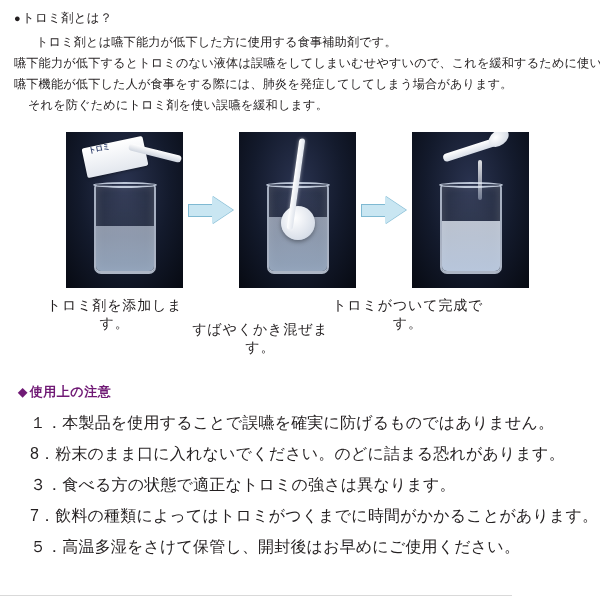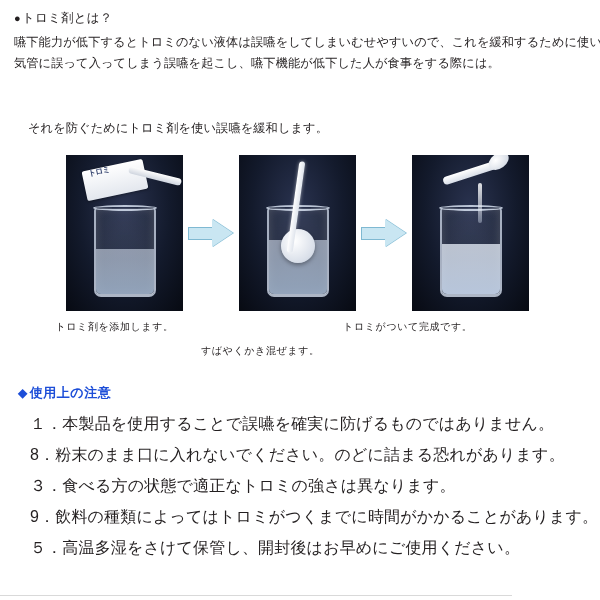--- a/index.html
+++ b/index.html
@@ -35,21 +35,21 @@
   }
   .intro {
     font-size: 12.2px;
     line-height: 1.72;
     letter-spacing: 0.01em;
     margin: 0 0 0 2px;
   }
   .intro div {
     white-space: nowrap;
   }
-  .indent1 { text-indent: 14px; margin-top: 44px; }
+  .indent1 { text-indent: 14px; }
   .indent2 { text-indent: 22px; }
 
   .usage-head {
     font-size: 12.5px;
     margin: 36px 0 0 2px;
     letter-spacing: 0.02em;
   }
 
   
   .strip {
@@ -229,37 +229,37 @@
     border-top: 14px solid transparent;
     border-bottom: 14px solid transparent;
     border-left: 21px solid #c9e6f2;
     filter: drop-shadow(1px 0 0 #7fb9d2);
   }
 
   .captions {
     display: flex;
     margin-top: 9px;
     padding-left: 28px;
-    font-size: 10px;
+    font-size: 14px;
     letter-spacing: 0.06em;
     font-family: Liberation Mono, monospace;
   }
   .captions span {
     display: block;
     text-align: center;
   }
   .cap1 { width: 176px; }
   .cap2 { width: 168px; margin-top: 24px; }
   .cap3 { width: 180px; }
 
   
   .notes-head {
     margin: 26px 0 0 6px;
     font-size: 13px;
-    color: #1d4ed8;
+    color: #701a75;
     font-weight: bold;
     letter-spacing: 0.04em;
   }
   .notes-head .diamond {
     font-size: 12px;
     margin-right: 2px;
   }
   .notes {
     margin: 6px 0 0 18px;
     font-size: 16px;
@@ -277,22 +277,23 @@
 </head>
 <body>
 
 <div class="page">
 
   <div class="sec-head">
     <span class="bullet-dot">●</span><span>トロミ剤とは？</span>
   </div>
 
   <div class="intro">
+    <div class="indent2">トロミ剤とは嚥下能力が低下した方に使用する食事補助剤です。</div>
     <div>嚥下能力が低下するとトロミのない液体は誤嚥をしてしまいむせやすいので、これを緩和するために使います。</div>
-    <div>気管に誤って入ってしまう誤嚥を起こし、嚥下機能が低下した人が食事をする際には。</div>
+    <div>嚥下機能が低下した人が食事をする際には、肺炎を発症してしてしまう場合があります。</div>
     <div class="indent1">それを防ぐためにトロミ剤を使い誤嚥を緩和します。</div>
   </div>
 
 
   <div class="strip">
 
     <div class="photo">
       <div class="bg"></div>
       <div class="cup">
         <div class="liquid"></div>
@@ -342,18 +343,18 @@
   </div>
 
   <div class="notes-head">
     <span class="diamond">◆</span><span>使用上の注意</span>
   </div>
 
   <div class="notes">
     <div>１．本製品を使用することで誤嚥を確実に防げるものではありません。</div>
     <div>8．粉末のまま口に入れないでください。のどに詰まる恐れがあります。</div>
     <div>３．食べる方の状態で適正なトロミの強さは異なります。</div>
-    <div>9．飲料の種類によってはトロミがつくまでに時間がかかることがあります。</div>
+    <div>7．飲料の種類によってはトロミがつくまでに時間がかかることがあります。</div>
     <div>５．高温多湿をさけて保管し、開封後はお早めにご使用ください。</div>
   </div>
 
   <div class="hr"></div>
 </div>
 
 </body></html>

